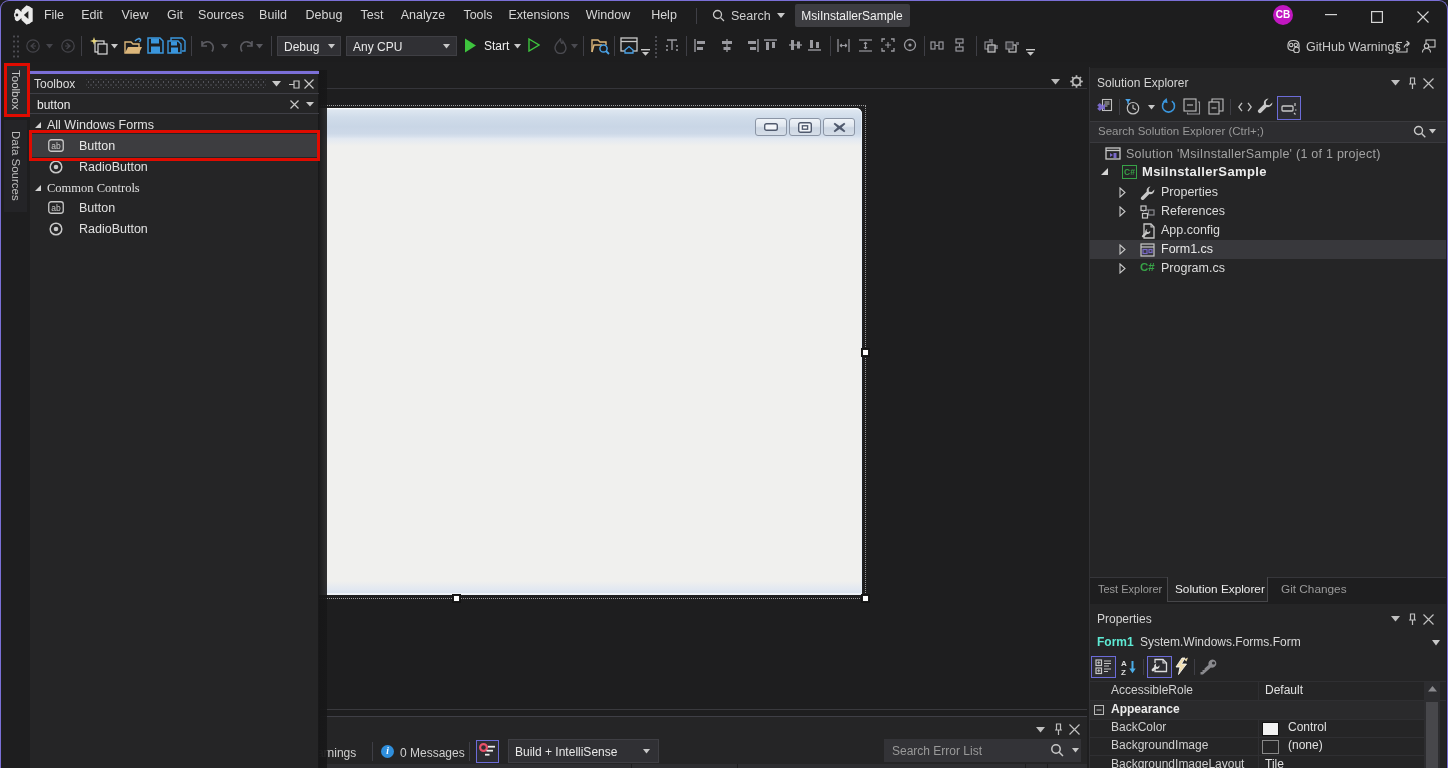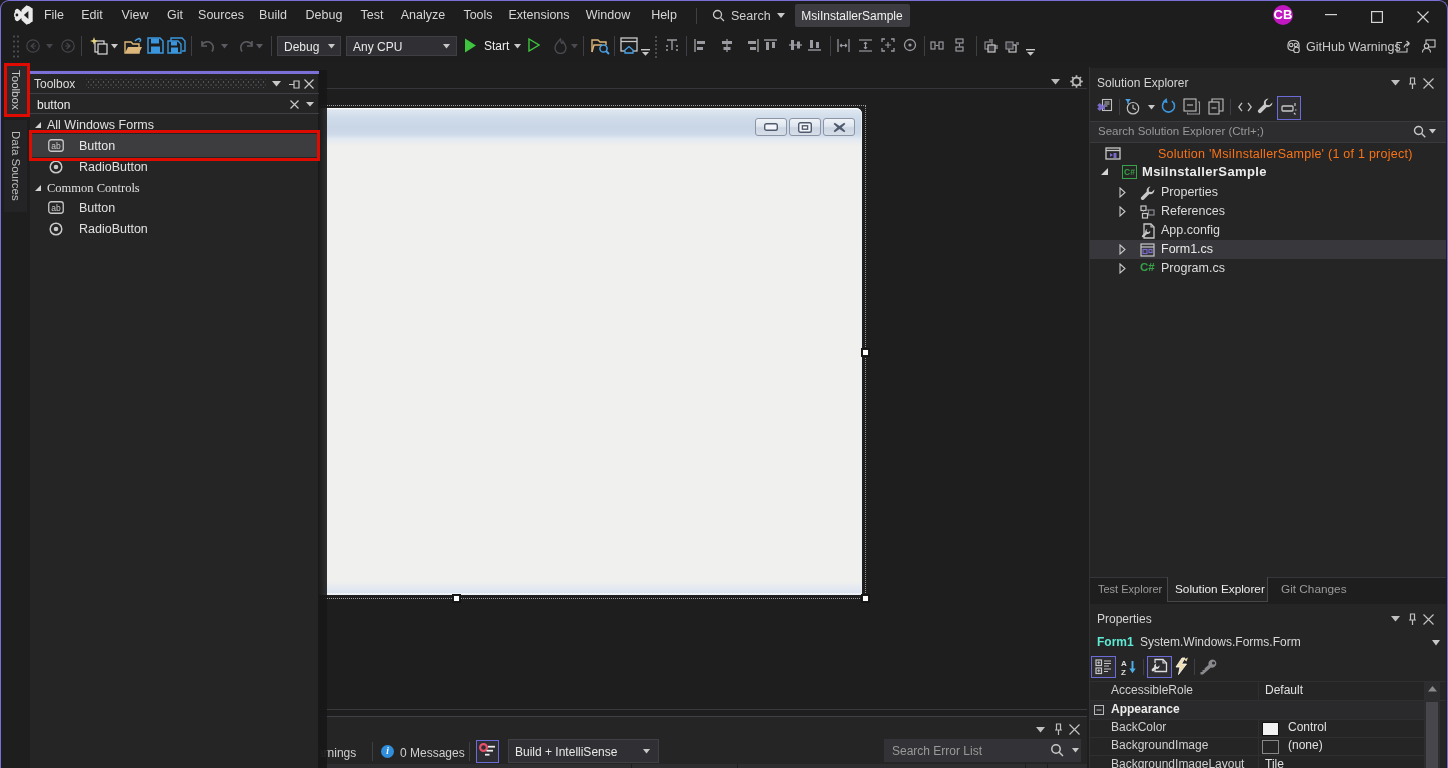--- a/index.html
+++ b/index.html
@@ -45,21 +45,21 @@
     <line x1="8.6" y1="8.6" x2="12" y2="12" stroke="#c8c8c8" stroke-width="1.3"></line>
   </svg>
 <div class="txt" style="left:731px;top:10px;color:#cecece;font-size:12.5px;">Search</div>
 <svg class="abs" style="left:777px;top:13px;" width="8" height="6" viewBox="0 0 8 6">
     <path d="M0 0 L8 0 L4 5 Z" fill="#c8c8c8"></path>
   </svg>
 
 <div class="abs" style="left:795px;top:4px;width:115px;height:23px;background:#3d3d41;border-radius:2px;"></div>
 <div class="txt" style="left:852px;top:10px;color:#f0f0f0;"><span style="position:relative;left:-50%;display:inline-block;">MsiInstallerSample</span></div>
 
-<div class="abs" style="left:1273px;top:5px;width:20px;height:20px;border-radius:50%;background:#c117c1;color:#fff;font-size:13px;font-weight:bold;text-align:center;line-height:20px;font-family:'Liberation Sans',sans-serif;">CB</div>
+<div class="abs" style="left:1273px;top:5px;width:20px;height:20px;border-radius:50%;background:#c117c1;color:#fff;font-size:10px;font-weight:bold;text-align:center;line-height:20px;font-family:'Liberation Sans',sans-serif;">CB</div>
 <svg class="abs" style="left:1325px;top:14px;" width="12" height="2" viewBox="0 0 12 2">
     <rect width="12" height="1.2" fill="#d4d4d4"></rect>
   </svg>
 <svg class="abs" style="left:1371px;top:11px;" width="12" height="12" viewBox="0 0 12 12">
     <rect x="0.6" y="0.6" width="10.8" height="10.8" fill="none" stroke="#d4d4d4" stroke-width="1.2"></rect>
   </svg>
 <svg class="abs" style="left:1417px;top:11px;" width="12" height="12" viewBox="0 0 12 12">
     <path d="M0.5 0.5 L11.5 11.5 M11.5 0.5 L0.5 11.5" stroke="#d4d4d4" stroke-width="1.1"></path>
   </svg>
 
@@ -511,21 +511,21 @@
     </svg>
   <svg class="abs" style="left:1429px;top:129px;" width="7" height="5" viewBox="0 0 7 5">
       <path d="M0 0 L7 0 L3.5 4.5 Z" fill="#c8c8c8"></path>
     </svg>
 
   <svg class="abs" style="left:1105px;top:146px;" width="16" height="15" viewBox="0 0 16 15">
     <rect x="1" y="2" width="14" height="11" fill="none" stroke="#c8c8c8" stroke-width="1.3"></rect>
     <line x1="1" y1="4.5" x2="15" y2="4.5" stroke="#c8c8c8" stroke-width="1.3"></line>
     <path d="M5 7 L8 9 L5 11 Z M8.5 7 L11.5 7 L11.5 12 L8.5 12 Z" fill="#7868c8"></path>
   </svg>
-  <div class="txt" style="left:1126px;top:148px;color:#f97316;font-size:12.5px;letter-spacing:0.25px;margin-left:32px;">Solution 'MsiInstallerSample' (1 of 1 project)</div>
+  <div class="txt" style="left:1126px;top:148px;color:#a3a3a3;font-size:12.5px;letter-spacing:0.25px;">Solution 'MsiInstallerSample' (1 of 1 project)</div>
   <svg class="abs" style="left:1100px;top:167px;" width="9" height="9" viewBox="0 0 9 9">
       <path d="M8 1 L8 8 L1 8 Z" fill="#d4d4d4"></path>
     </svg>
   <div class="abs" style="left:1122px;top:165px;width:15px;height:14px;background:#252526;border:1px solid #37a247;box-sizing:border-box;"></div>
   <div class="txt" style="left:1124px;top:168px;color:#37a247;font-size:8.5px;font-weight:bold;">C#</div>
   <div class="txt" style="left:1142px;top:165px;color:#ececec;font-size:13px;font-weight:bold;letter-spacing:0.4px;">MsiInstallerSample</div>
   <svg class="abs" style="left:1119px;top:187px;" width="7" height="11" viewBox="0 0 7 11">
       <path d="M1 1 L6 5.5 L1 10 Z" fill="none" stroke="#c8c8c8" stroke-width="1.1"></path>
     </svg>
   <svg class="abs" style="left:1140px;top:185px;" width="15" height="15" viewBox="0 0 15 15">

